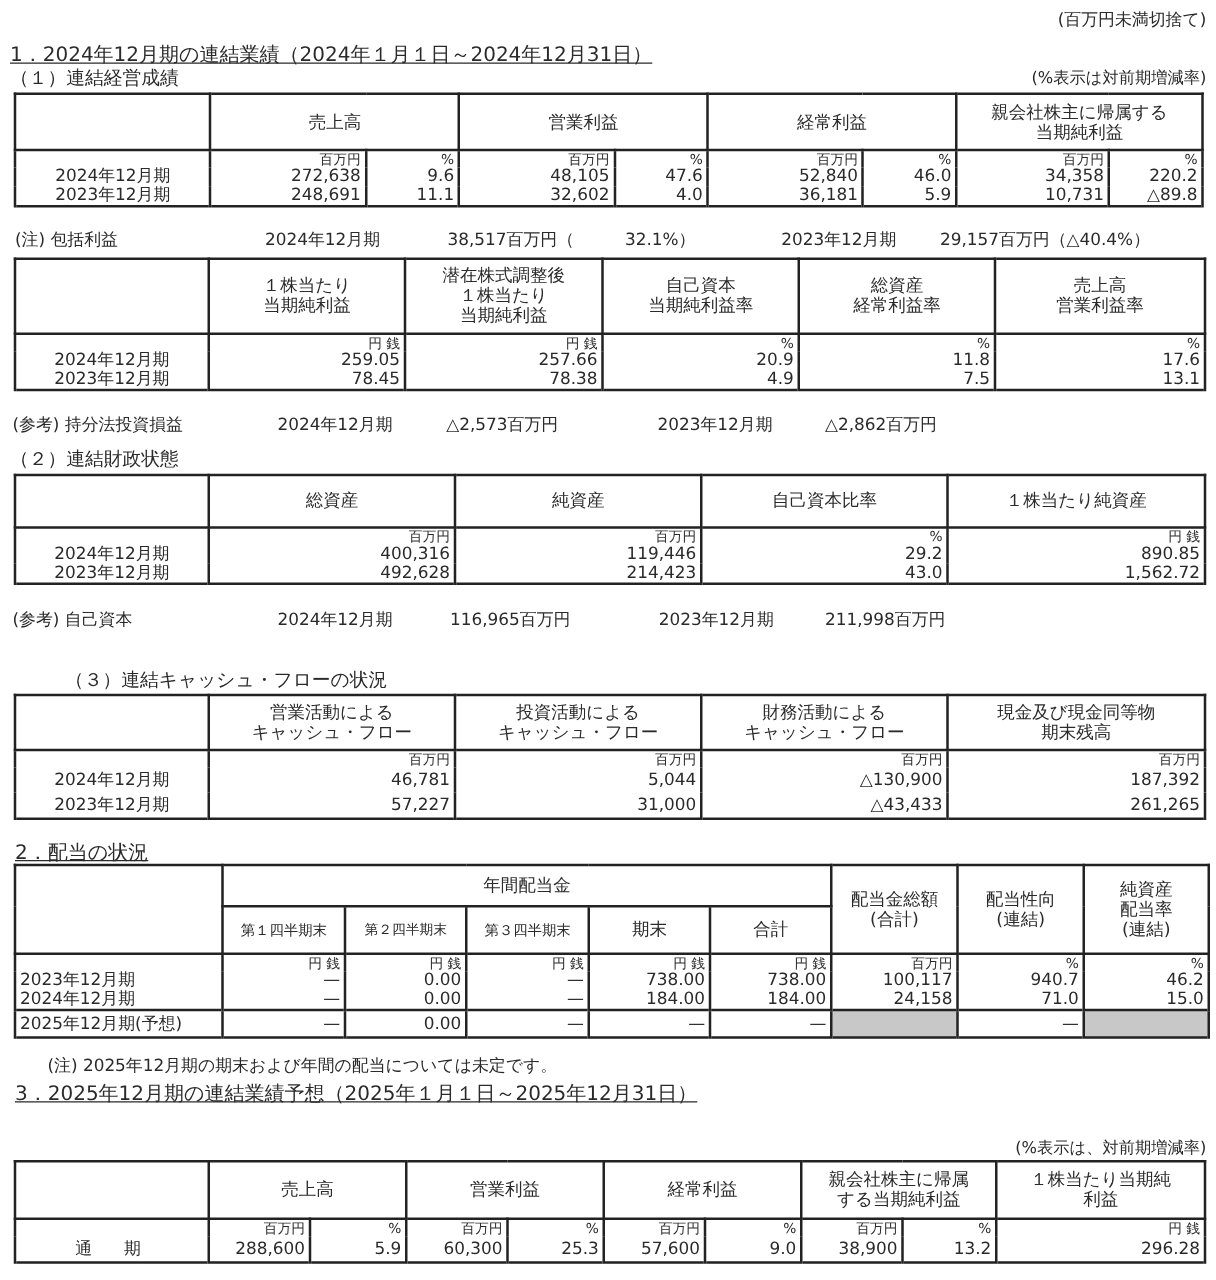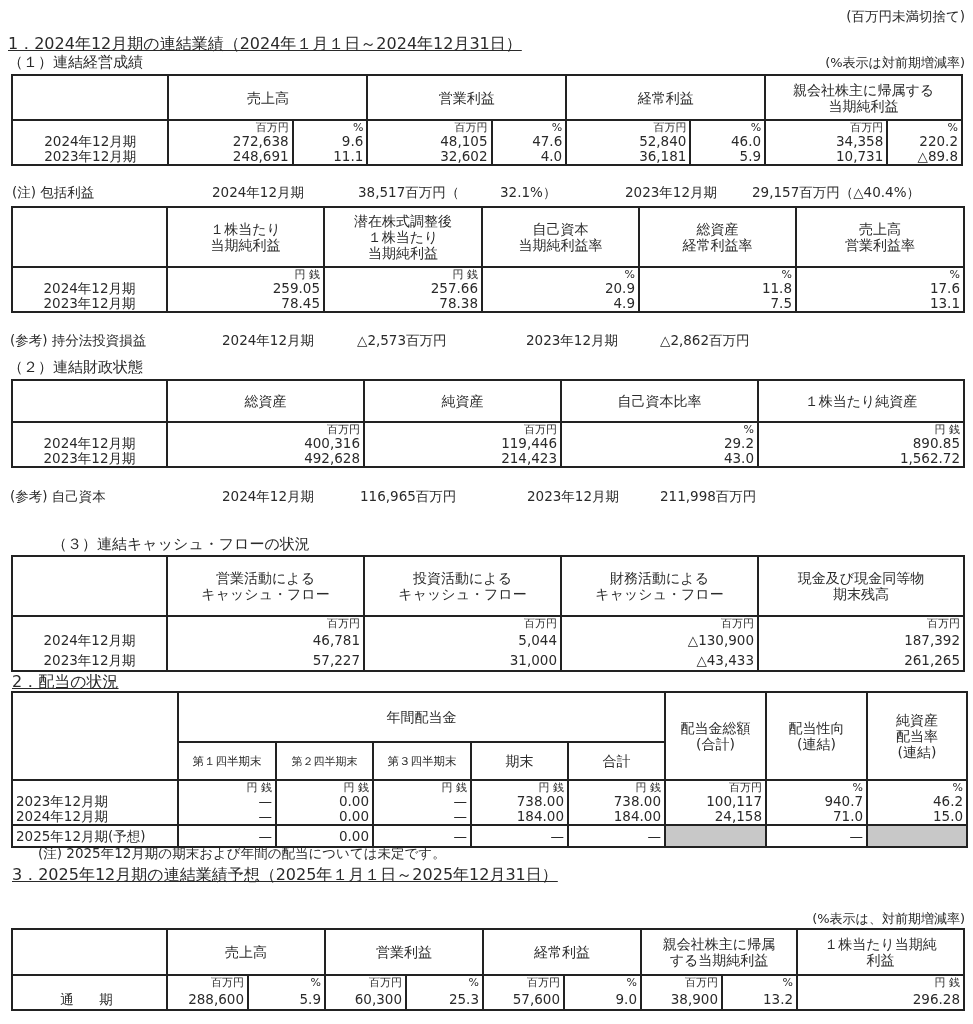--- a/index.html
+++ b/index.html
@@ -195,21 +195,21 @@
 <div class="abs txt h2" style="left:8px; top:537px;margin-left:44px;">（３）連結キャッシュ・フローの状況</div>
 <table style="left:11px; top:555px; width:952px;">
   <colgroup>
     <col style="width:155px">
       <col style="width:197px">
       <col style="width:197px">
       <col style="width:197px">
       <col style="width:206px">
   </colgroup>
   <tbody>
-      <tr class="hdr" style="height:60px;">
+      <tr class="hdr" style="height:44px;">
     <td></td>
     <td><span>営業活動による</span><br><span>キャッシュ・フロー</span></td>
     <td><span>投資活動による</span><br><span>キャッシュ・フロー</span></td>
     <td><span>財務活動による</span><br><span>キャッシュ・フロー</span></td>
     <td><span>現金及び現金同等物</span><br><span>期末残高</span></td>
   </tr>
   <tr class="body">
     <td></td>
     <td class="r unit">百万円</td>
     <td class="r unit">百万円</td>
@@ -240,21 +240,21 @@
       <col style="width:98px">
       <col style="width:97px">
       <col style="width:98px">
       <col style="width:97px">
       <col style="width:97px">
       <col style="width:101px">
       <col style="width:101px">
       <col style="width:100px">
   </colgroup>
   <tbody>
-      <tr class="hdr" style="height:50px;">
+      <tr class="hdr" style="height:33px;">
     <td rowspan="2"></td>
     <td colspan="5">年間配当金</td>
     <td rowspan="2"><span>配当金総額</span><br><span>(合計)</span></td>
     <td rowspan="2"><span>配当性向</span><br><span>(連結)</span></td>
     <td rowspan="2"><span>純資産</span><br><span>配当率</span><br><span>(連結)</span></td>
   </tr>
   <tr class="hdr" style="height:38px;">
     <td style="font-size:11.5px;">第１四半期末</td>
     <td style="font-size:11px;font-family:Liberation Serif, serif;">第２四半期末</td>
     <td style="font-size:11.5px;">第３四半期末</td>

